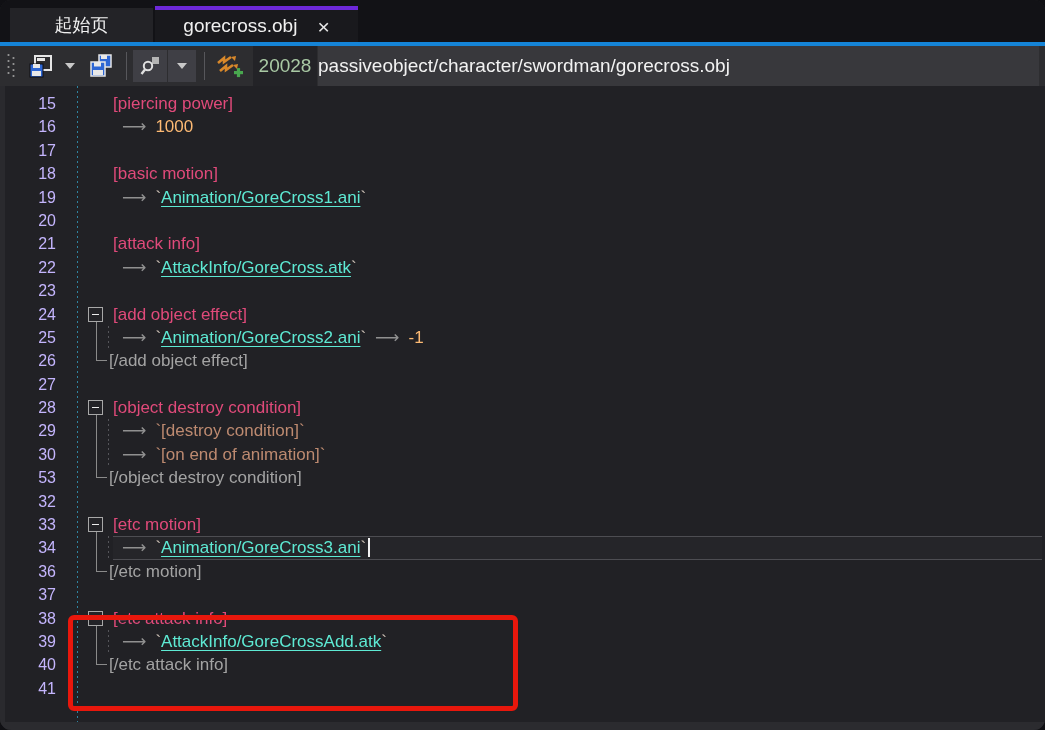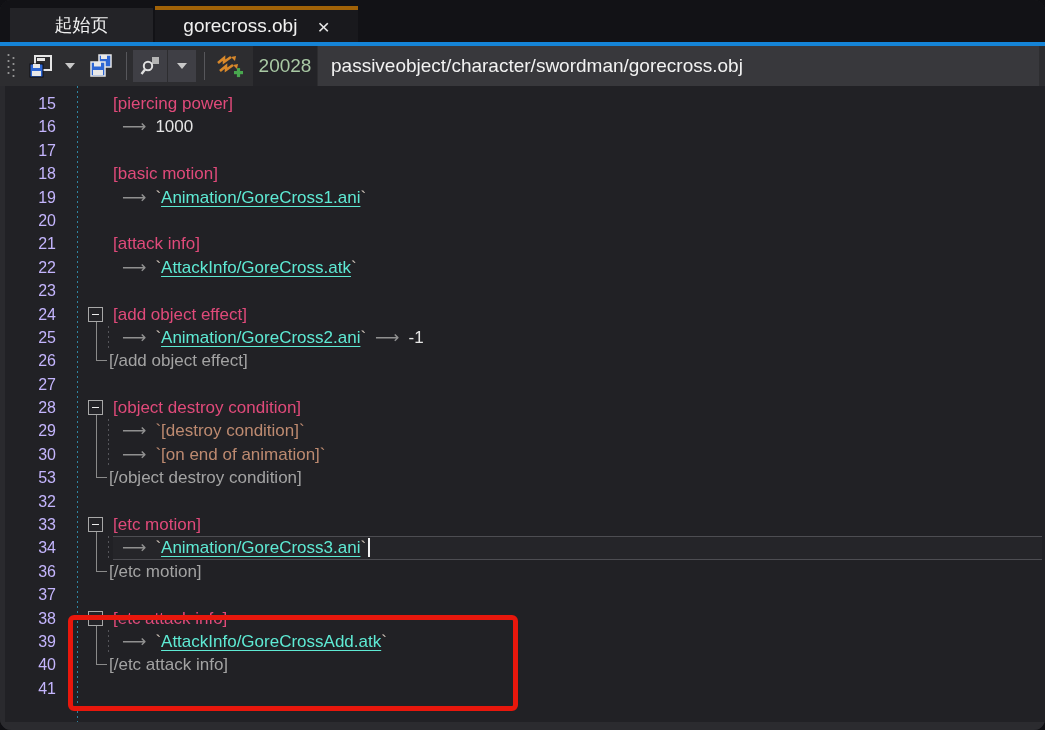--- a/index.html
+++ b/index.html
@@ -6,54 +6,54 @@
   html,body { background:#101014; }
   #app{
     position:relative; width:1045px; height:730px; overflow:hidden;
     background:#212125; font-family:"Liberation Sans", sans-serif;border-radius:11px;
     -webkit-font-smoothing:antialiased;
   }
   
   .tabbar{ position:absolute; top:0; left:0; right:0; height:42px; background:#121216; }
   .tab{ position:absolute; display:flex; align-items:center; justify-content:center; color:#f0f0f0; cursor:default; }
   .tab.inactive{ left:10px; top:8px; width:143px; height:34px; background:#232327; font-size:18px; }
-  .tab.active{ left:155px; top:6px; width:203px; height:36px; background:#19191d; border-top:4px solid #a16207; font-size:19px; }
+  .tab.active{ left:155px; top:6px; width:203px; height:36px; background:#19191d; border-top:4px solid #6d28d9; font-size:19px; }
   .tab .close{ margin-left:20px; font-size:21px; color:#e8e8e8; line-height:1; }
   .accent-line{ position:absolute; top:42px; left:0; right:0; height:4px; background:#1584d7; }
 
   
   .toolbar{ position:absolute; top:46px; left:0; right:0; height:40px; background:#2d2d30; }
   .tb-abs{ position:absolute; display:flex; align-items:center; justify-content:center; }
   .drag-handle{ left:6px; top:7px; width:10px; height:26px; }
   .tbtn{ top:4px; height:32px; }
   .tile{ background:#3f3f45; }
   .tb-sep{ position:absolute; top:6px; width:1px; height:28px; background:#57575b; }
   .tri{ width:0; height:0; border-left:5px solid transparent; border-right:5px solid transparent; border-top:6px solid #c8c8c8; }
   .id-box{ position:absolute; left:253px; top:0; width:64px; height:40px; background:#232327;
            color:#a9c9a4; font-size:19px; display:flex; align-items:center; justify-content:center;text-align:right; }
   .path-box{ position:absolute; left:318px; right:6px; top:0; height:40px; background:#38383c;
-           color:#f2f2f2; font-size:19px; line-height:40px; padding-left:13px; white-space:nowrap; overflow:hidden; }
+           color:#f2f2f2; font-size:19px; line-height:40px; white-space:nowrap; overflow:hidden; }
 
   
   .editor{ position:absolute; top:86px; left:0; right:0; bottom:8px; background:#212125; overflow:hidden; }
   .left-strip{ position:absolute; left:0; top:0; bottom:0; width:5px; background:#2a2a2e; }
   .struct-guide{ position:absolute; left:77px; top:0; bottom:0; width:1px;
     background-image:repeating-linear-gradient(to bottom,#2e84a0 0 2px,transparent 2px 5px); }
   #rows{ position:absolute; left:0; right:0; top:-17.4px; }
   .row{ position:relative; height:23.4px; }
   .ln{ position:absolute; left:0; top:0; width:56px; text-align:right; color:#c4b5fd;
        font-size:16px; line-height:23.4px; }
   .code{ position:absolute; left:113px; top:0; line-height:23.4px; font-size:17px; white-space:pre; }
   .sg-section{ color:#e04a7a; }
   .sg-close{ color:#a3a3a3; margin-left:-4px; }
   .sg-arrow{ color:#909090; margin:0 9px 0 9px; }
   .sg-tick{ color:#cfc3b8; }
   .sg-link{ color:#5eead4; text-decoration:underline; text-underline-offset:3px; }
   .sg-str{ color:#bd8a70; }
-  .sg-num{ color:#e5e5e5; }
+  .sg-num{ color:#fdba74; }
   .cursor{ display:inline-block; width:2px; height:19px; background:#f2f2f2; vertical-align:-4px; margin-left:2px; }
   .curhl{ position:absolute; left:113px; right:3px; top:0; bottom:0;
           border-top:1px solid #4d4d52; border-bottom:1px solid #4d4d52; background:rgba(255,255,255,0.02); }
   .fold-box{ position:absolute; left:88px; top:4px; width:15px; height:15px;
              border:1px solid #a8a8a8; background:#232327; z-index:2; }
   .fold-box::after{ content:''; position:absolute; left:3px; right:3px; top:6px; height:1px; background:#ececec; }
   .fold-tail{ position:absolute; left:96px; top:19px; bottom:0; width:1px; background:#8a8a8a; }
   .fold-mid-line{ position:absolute; left:96px; top:0; bottom:0; width:1px; background:#8a8a8a; }
   .fold-corner{ position:absolute; left:96px; top:0; height:12px; width:11px;
                 border-left:1px solid #8a8a8a; border-bottom:1px solid #8a8a8a; }

